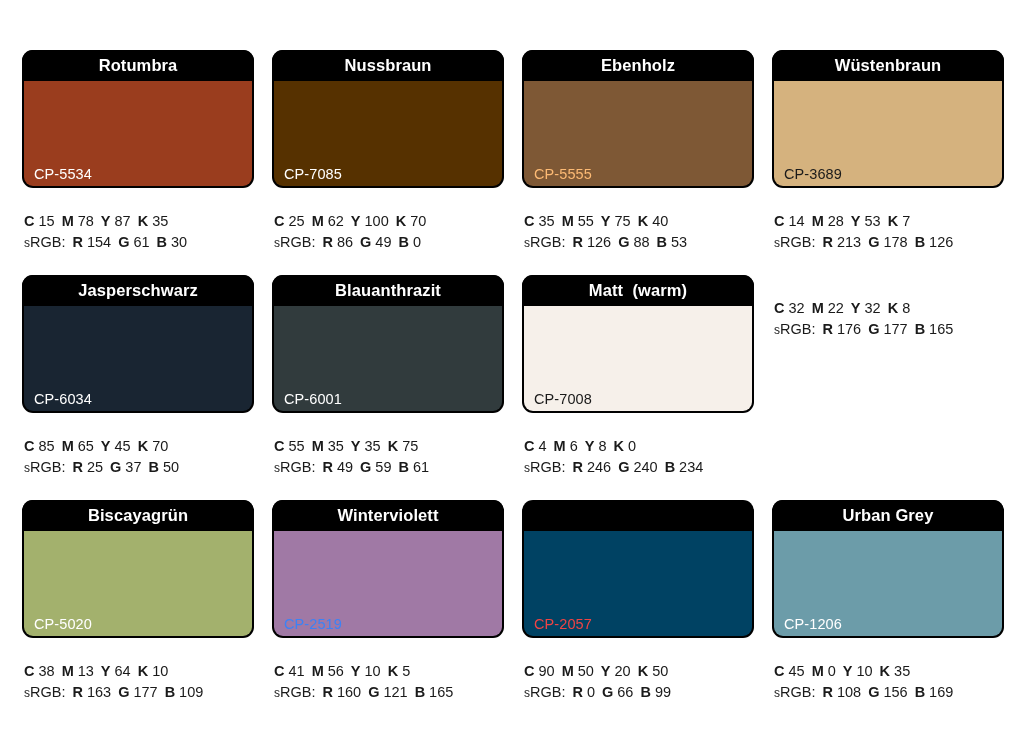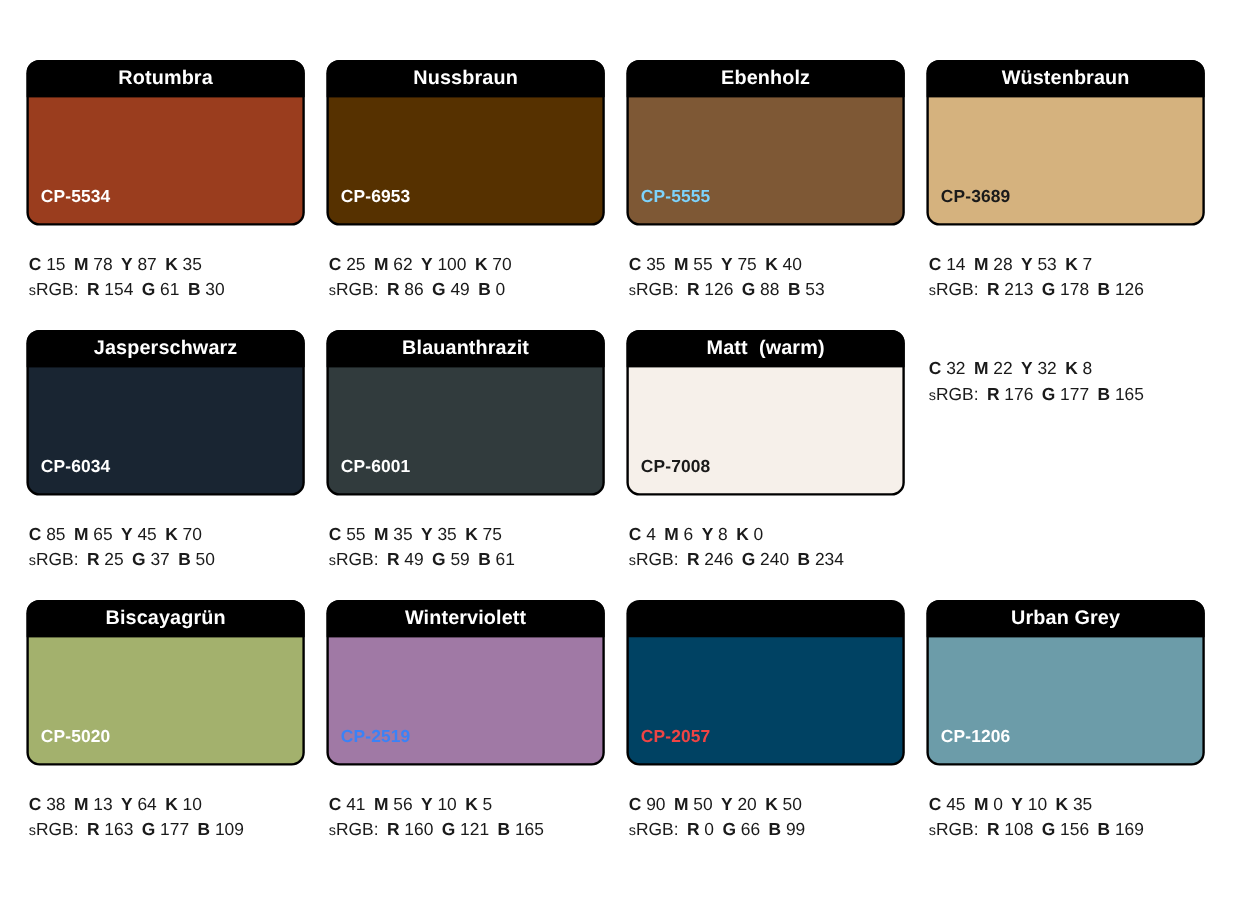--- a/index.html
+++ b/index.html
@@ -63,23 +63,23 @@
     left: 2px;
     right: 2px;
     top: 31px;
     bottom: 2px;
     border-bottom-left-radius: 9px;
     border-bottom-right-radius: 9px;
   }
   .card-code {
     position: absolute;
     left: 12px;
-    bottom: 16px;
+    bottom: 6px;
     font-size: 14.5px;
-    font-weight: bold;
+    font-weight: normal;
     letter-spacing: 0.1px;
     z-index: 3;
     font-family: "Liberation Sans", sans-serif;
   }
   .card-specs {
     padding-top: 13px;
     padding-left: 2px;
     color: #1a1a1a;
     margin-top: 10px;
   }
@@ -127,34 +127,34 @@
           <div class="spec-line"><span class="k">C</span><span class="gap-sm"></span><span class="v">15</span><span class="gap"></span><span class="k">M</span><span class="gap-sm"></span><span class="v">78</span><span class="gap"></span><span class="k">Y</span><span class="gap-sm"></span><span class="v">87</span><span class="gap"></span><span class="k">K</span><span class="gap-sm"></span><span class="v">35</span></div>
           <div class="spec-line"><span class="srgb-label"><span class="small-s">s</span>RGB:</span><span class="gap"></span><span class="k">R</span><span class="gap-sm"></span><span class="v">154</span><span class="gap"></span><span class="k">G</span><span class="gap-sm"></span><span class="v">61</span><span class="gap"></span><span class="k">B</span><span class="gap-sm"></span><span class="v">30</span></div>
         </div>
       </div>
       <div class="swatch-card">
         <div class="card-box">
           <div class="card-header">
             <div class="card-title">Nussbraun</div>
           </div>
           <div class="card-color" style="background: rgb(86, 49, 0);"></div>
-          <div class="card-code" style="color: rgb(255, 255, 255);">CP-6953</div>
+          <div class="card-code" style="color: rgb(255, 255, 255);">CP-7085</div>
         </div>
         <div class="card-specs">
           <div class="spec-line"><span class="k">C</span><span class="gap-sm"></span><span class="v">25</span><span class="gap"></span><span class="k">M</span><span class="gap-sm"></span><span class="v">62</span><span class="gap"></span><span class="k">Y</span><span class="gap-sm"></span><span class="v">100</span><span class="gap"></span><span class="k">K</span><span class="gap-sm"></span><span class="v">70</span></div>
           <div class="spec-line"><span class="srgb-label"><span class="small-s">s</span>RGB:</span><span class="gap"></span><span class="k">R</span><span class="gap-sm"></span><span class="v">86</span><span class="gap"></span><span class="k">G</span><span class="gap-sm"></span><span class="v">49</span><span class="gap"></span><span class="k">B</span><span class="gap-sm"></span><span class="v">0</span></div>
         </div>
       </div>
       <div class="swatch-card">
         <div class="card-box">
           <div class="card-header">
             <div class="card-title">Ebenholz</div>
           </div>
           <div class="card-color" style="background: rgb(126, 88, 53);"></div>
-          <div class="card-code" style="color: #7dd3fc;">CP-5555</div>
+          <div class="card-code" style="color: #fdba74;">CP-5555</div>
         </div>
         <div class="card-specs">
           <div class="spec-line"><span class="k">C</span><span class="gap-sm"></span><span class="v">35</span><span class="gap"></span><span class="k">M</span><span class="gap-sm"></span><span class="v">55</span><span class="gap"></span><span class="k">Y</span><span class="gap-sm"></span><span class="v">75</span><span class="gap"></span><span class="k">K</span><span class="gap-sm"></span><span class="v">40</span></div>
           <div class="spec-line"><span class="srgb-label"><span class="small-s">s</span>RGB:</span><span class="gap"></span><span class="k">R</span><span class="gap-sm"></span><span class="v">126</span><span class="gap"></span><span class="k">G</span><span class="gap-sm"></span><span class="v">88</span><span class="gap"></span><span class="k">B</span><span class="gap-sm"></span><span class="v">53</span></div>
         </div>
       </div>
       <div class="swatch-card">
         <div class="card-box">
           <div class="card-header">
             <div class="card-title">Wüstenbraun</div>

